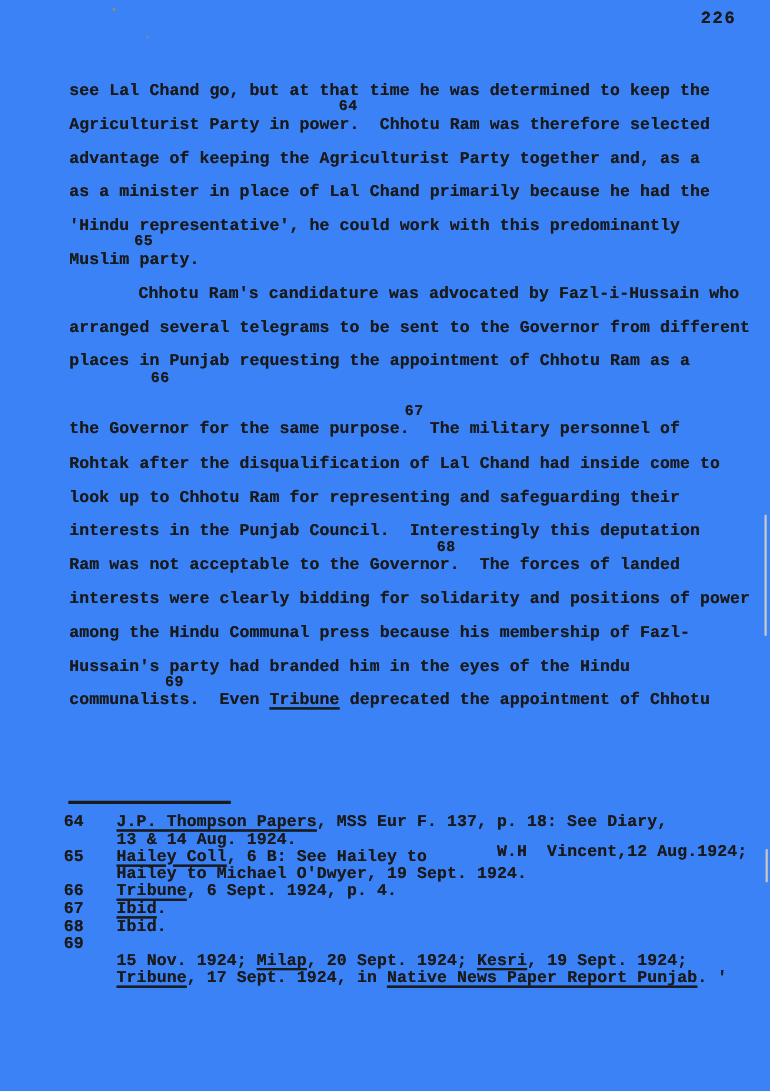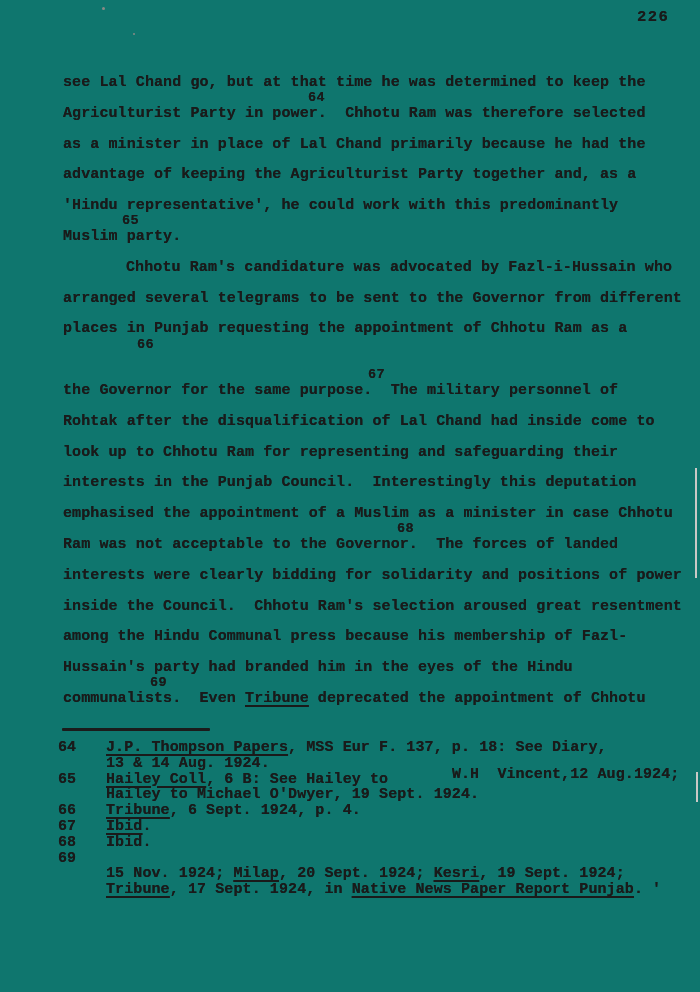--- a/index.html
+++ b/index.html
@@ -3,21 +3,21 @@
 <meta charset="utf-8">
 <style>
   html,body { margin:0; padding:0; }
   body {
     width:700px; height:992px;
     background:#e9e9e7;
     font-family:"Liberation Mono","DejaVu Sans Mono",monospace;
   }
   .page {
     position:relative; width:700px; height:992px;
-    background:#0f766e; overflow:hidden;
+    background:#3b82f6; overflow:hidden;
     color:#1a1a1a;
   }
   .pagenum {
     position:absolute; left:637px; top:8px;
     font-size:15.5px; font-weight:700; letter-spacing:1.5px;
     text-shadow:0 0 .5px rgba(20,20,20,.8);
   }
   .bodytext {
     position:absolute; left:63px; top:74px; width:630px;
     font-size:15px; font-weight:700; letter-spacing:.1px;
@@ -50,36 +50,34 @@
 </style>
 </head>
 <body>
 
 <div class="page">
   <div class="pagenum">226</div>
 
   <div class="bodytext" id="body-lines">
       <div class="bline"><span>see Lal Chand go, but at that time he was determined to keep the</span></div>
       <div class="bline"><span class="sup" style="left: 245px;">64</span><span>Agriculturist Party in power.  Chhotu Ram was therefore selected</span></div>
+      <div class="bline"><span>advantage of keeping the Agriculturist Party together and, as a</span></div>
       <div class="bline"><span>as a minister in place of Lal Chand primarily because he had the</span></div>
-      <div class="bline"><span>advantage of keeping the Agriculturist Party together and, as a</span></div>
       <div class="bline"><span>'Hindu representative', he could work with this predominantly</span></div>
       <div class="bline"><span class="sup" style="left: 59px;">65</span><span>Muslim party.</span></div>
       <div class="bline" style="padding-left: 63px;"><span>Chhotu Ram's candidature was advocated by Fazl-i-Hussain who</span></div>
       <div class="bline"><span>arranged several telegrams to be sent to the Governor from different</span></div>
       <div class="bline"><span>places in Punjab requesting the appointment of Chhotu Ram as a</span></div>
       <div class="bline"><span class="sup" style="left: 74px;">66</span></div>
       <div class="bline"><span class="sup" style="left: 305px;">67</span><span>the Governor for the same purpose.  The military personnel of</span></div>
       <div class="bline"><span>Rohtak after the disqualification of Lal Chand had inside come to</span></div>
       <div class="bline"><span>look up to Chhotu Ram for representing and safeguarding their</span></div>
       <div class="bline"><span>interests in the Punjab Council.  Interestingly this deputation</span></div>
-      <div class="bline"><span>emphasised the appointment of a Muslim as a minister in case Chhotu</span></div>
       <div class="bline"><span class="sup" style="left: 334px;">68</span><span>Ram was not acceptable to the Governor.  The forces of landed</span></div>
       <div class="bline"><span>interests were clearly bidding for solidarity and positions of power</span></div>
-      <div class="bline"><span>inside the Council.  Chhotu Ram's selection aroused great resentment</span></div>
       <div class="bline"><span>among the Hindu Communal press because his membership of Fazl-</span></div>
       <div class="bline"><span>Hussain's party had branded him in the eyes of the Hindu</span></div>
       <div class="bline"><span class="sup" style="left: 87px;">69</span><span>communalists.  Even </span><span class="u">Tribune</span><span> deprecated the appointment of Chhotu</span></div>
     </div>
 
   <div class="fnsep"></div>
 
   <div class="footnotes" id="footnote-rows">
       <div class="fnrow"><span class="fnnum">64</span><span class="fntext"><span class="u">J.P. Thompson Papers</span><span>, MSS Eur F. 137, p. 18: See Diary,</span></span></div>
       <div class="fnrow"><span class="fnnum"></span><span class="fntext"><span>13 &amp; 14 Aug. 1924.</span></span></div>

